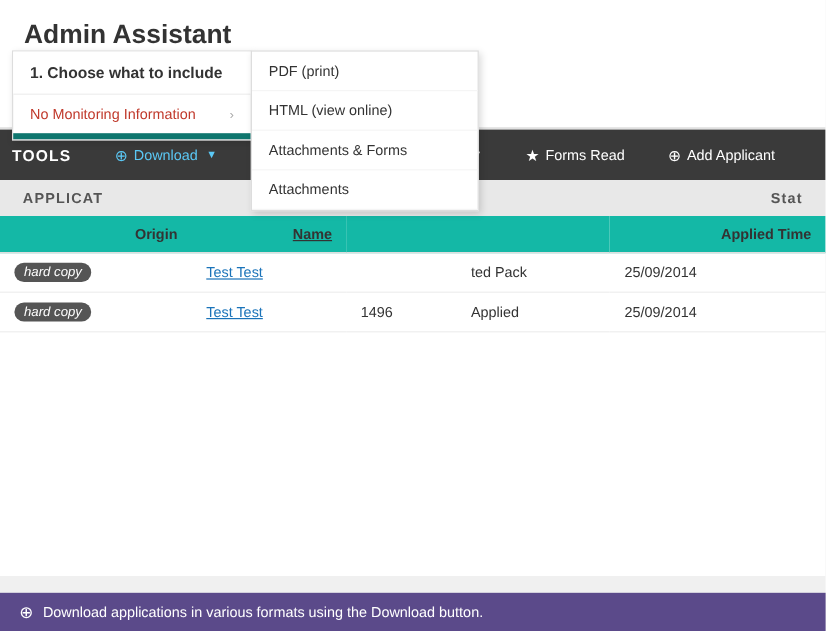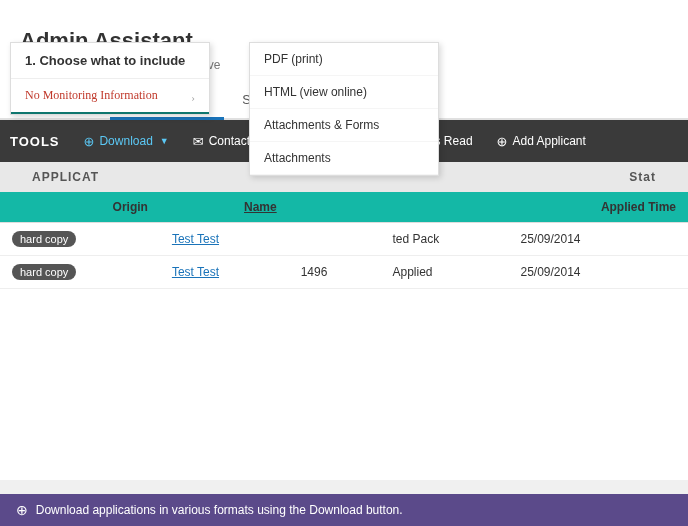--- a/index.html
+++ b/index.html
@@ -21,21 +21,20 @@
     
     .header {
       padding: 16px 20px 10px 20px;
       background: #fff;
     }
     .header-title {
       font-size: 22px;
       font-weight: bold;
       color: #333;
       margin-bottom: 4px;
-      margin-top: 12px;
     }
     .header-meta {
       font-size: 12px;
       color: #777;
       display: flex;
       align-items: center;
       gap: 8px;
     }
     .header-meta span.sep {
       color: #ccc;
@@ -62,21 +61,21 @@
       font-weight: bold;
     }
 
     
     .tools-bar {
       display: flex;
       align-items: center;
       background: #3a3a3a;
       padding: 0 10px;
       height: 42px;
-      gap: 4px;
+      gap: 16px;
       position: relative;
     }
     .tools-label {
       color: #fff;
       font-weight: bold;
       font-size: 13px;
       margin-right: 10px;
       letter-spacing: 1px;
     }
     .tool-btn {
@@ -97,21 +96,20 @@
     .tool-btn .caret { font-size: 9px; margin-left: 2px; }
 
     
     .dropdown-overlay {
       position: absolute;
       top: 42px;
       left: 10px;
       z-index: 100;
       display: flex;
       align-items: flex-start;
-      gap: 40px;
     }
 
     .dropdown-panel-1 {
       background: #fff;
       border: 1px solid #ddd;
       box-shadow: 2px 2px 6px rgba(0,0,0,0.15);
       min-width: 200px;
     }
     .dropdown-header {
       background: #fff;
@@ -122,22 +120,21 @@
       border-bottom: 1px solid #eee;
     }
     .dropdown-item {
       display: flex;
       align-items: flex-end;
       justify-content: space-between;
       padding: 9px 14px;
       font-size: 12px;
       color: #c0392b;
       cursor: pointer;
-      border-bottom: 2px solid #0f766e;
-      font-family: Liberation Serif, serif;
+      border-bottom: 5px solid #0f766e;
     }
     .dropdown-item .arrow { color: #aaa; font-size: 11px; }
 
     .dropdown-panel-2 {
       background: #fff;
       border: 1px solid #ddd;
       box-shadow: 2px 2px 6px rgba(0,0,0,0.15);
       min-width: 190px;
       margin-left: -1px;
     }
@@ -156,21 +153,21 @@
       border-bottom: 1px solid #f5f5f5;
     }
 
     
     .applicants-section {
       padding: 0;
       position: relative;
     }
     .section-header {
       background: #e8e8e8;
-      padding: 8px 32px;
+      padding: 8px 19px;
       font-size: 12px;
       font-weight: bold;
       color: #555;
       letter-spacing: 1px;
       display: flex;
       justify-content: space-between;
     }
 
     
     .applicants-table {
@@ -195,20 +192,21 @@
       border-bottom: 1px solid #eee;
       vertical-align: middle;
     }
     .badge {
       background: #555;
       color: #fff;
       border-radius: 10px;
       padding: 2px 8px;
       font-size: 11px;
       display: inline-block;
+      font-style: italic;
     }
     .link-text {
       color: #1a73b9;
       text-decoration: underline;
       cursor: pointer;
     }
 
     
     .footer-bar {
       background: #5b4a8a;

